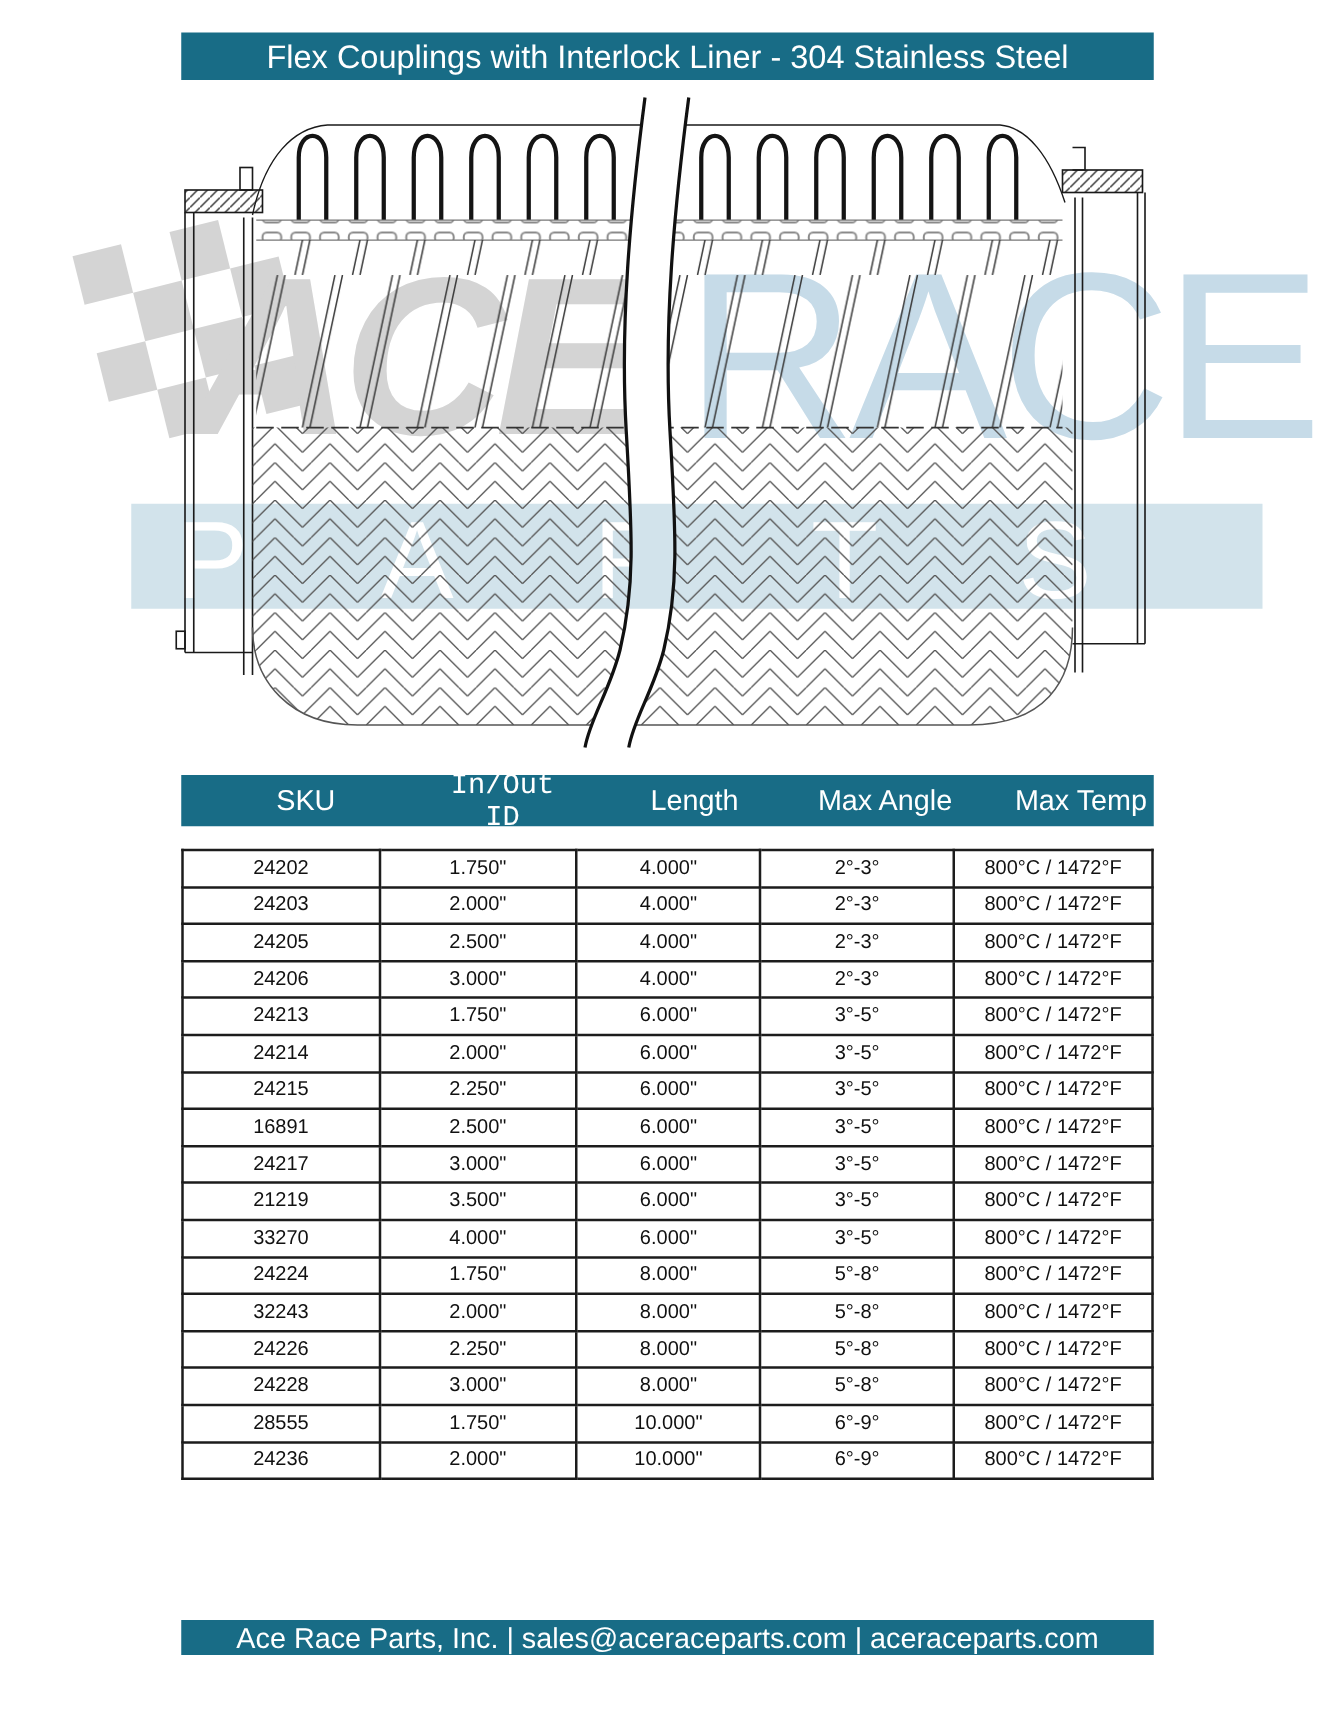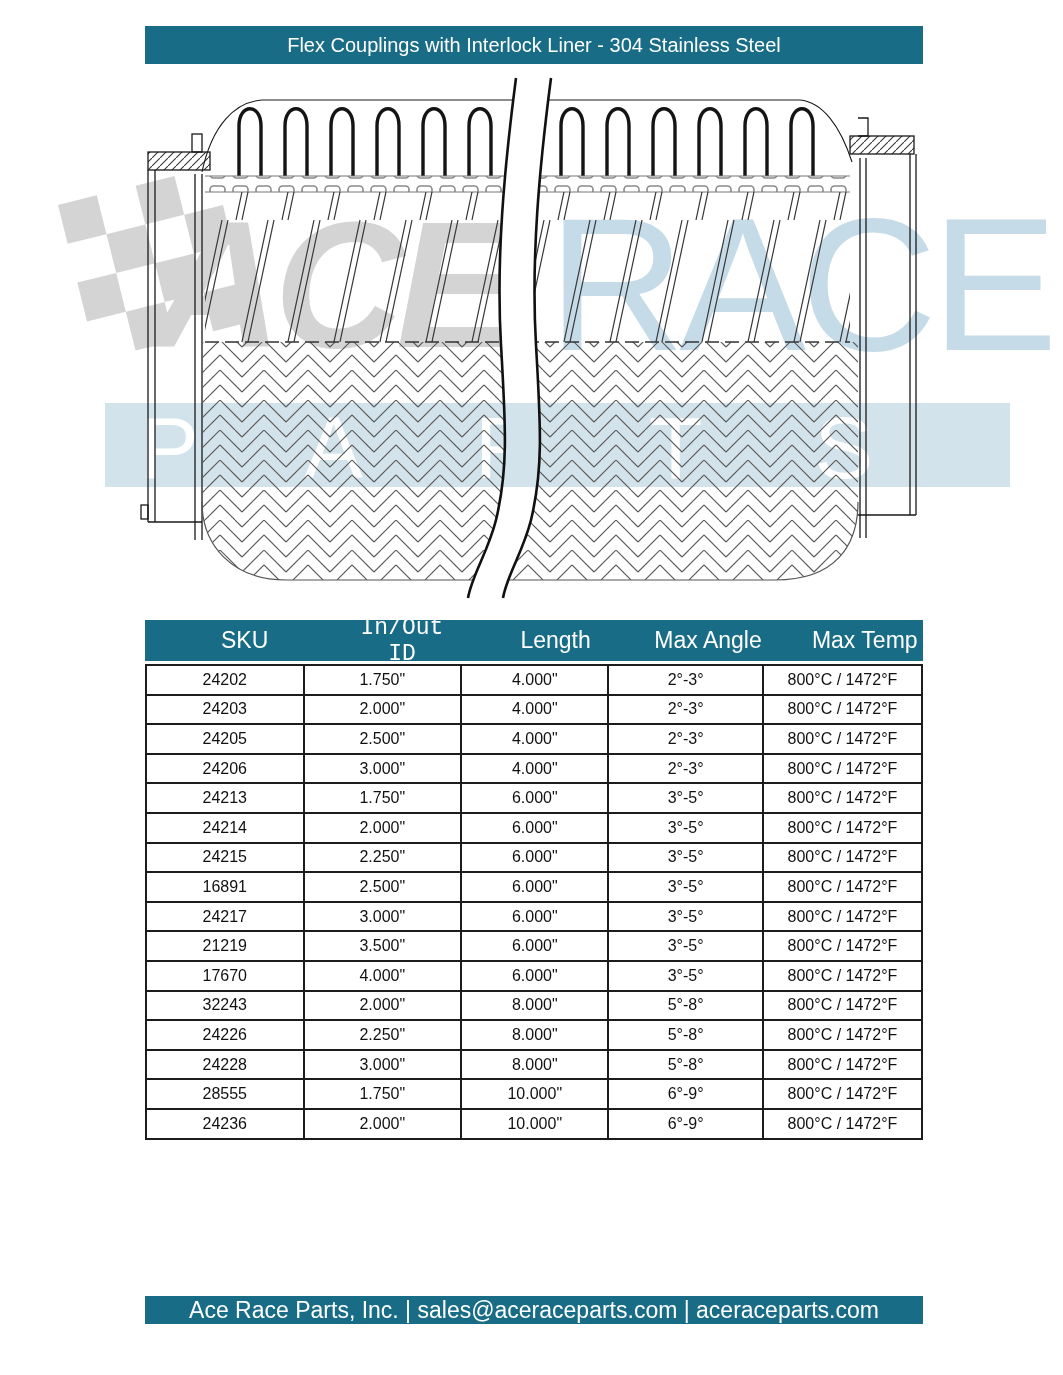--- a/index.html
+++ b/index.html
@@ -1,27 +1,27 @@
 <!DOCTYPE html>
 <html><head>
 <meta charset="utf-8">
 <style>
   html,body{margin:0;padding:0;background:#ffffff;}
   .page{position:relative;width:1063px;height:1375px;background:#fff;overflow:hidden;
         font-family:"Liberation Sans","DejaVu Sans",sans-serif;}
   .bar{position:absolute;left:145px;width:778px;display:flex;align-items:center;justify-content:center;
        color:#ffffff;}
-  .title-bar{top:26px;height:38px;font-size:20px;}
+  .title-bar{top:26px;height:38px;font-size:26px;}
   .footer-bar{top:1296px;height:28px;font-size:23px;}
   .diagram{position:absolute;left:0;top:70px;width:1063px;height:548px;}
   .tablewrap{position:absolute;left:145px;top:620px;width:778px;}
   .thead{display:flex;height:41px;align-items:center;color:#fff;font-size:23px;}
   .thead span{text-align:center;padding-left:42px;}
   .th-c0{width:20.3%;}.th-c1{width:20.3%;font-family:Liberation Mono, monospace;}.th-c2{width:19.0%;}.th-c3{width:19.9%;}.th-c4{width:20.5%;}
-  table.spec{width:778px;border-collapse:collapse;table-layout:fixed;margin-top:3px;}
+  table.spec{width:778px;border-collapse:collapse;table-layout:fixed;margin-top:18px;}
   table.spec td{border:2px solid #1c1c1c;height:27.6px;padding:0;text-align:center;
       vertical-align:middle;font-size:16px;color:#111;background:#fff;white-space:nowrap;}
   col.c0{width:20.3%;}col.c1{width:20.3%;}col.c2{width:19.0%;}col.c3{width:19.9%;}col.c4{width:20.5%;}
 </style>
 </head>
 <body>
 
 <div class="page">
 
   <div class="bar title-bar" style="background:#186c86">
@@ -205,24 +205,31 @@
             <td>800°C / 1472°F</td>
           </tr>
           <tr>
             <td>21219</td>
             <td>3.500"</td>
             <td>6.000"</td>
             <td>3°-5°</td>
             <td>800°C / 1472°F</td>
           </tr>
           <tr>
-            <td>17670</td>
-            <td>4.000"</td>
-            <td>6.000"</td>
-            <td>3°-5°</td>
+            <td>33270</td>
+            <td>4.000"</td>
+            <td>6.000"</td>
+            <td>3°-5°</td>
+            <td>800°C / 1472°F</td>
+          </tr>
+          <tr>
+            <td>24224</td>
+            <td>1.750"</td>
+            <td>8.000"</td>
+            <td>5°-8°</td>
             <td>800°C / 1472°F</td>
           </tr>
           <tr>
             <td>32243</td>
             <td>2.000"</td>
             <td>8.000"</td>
             <td>5°-8°</td>
             <td>800°C / 1472°F</td>
           </tr>
           <tr>

